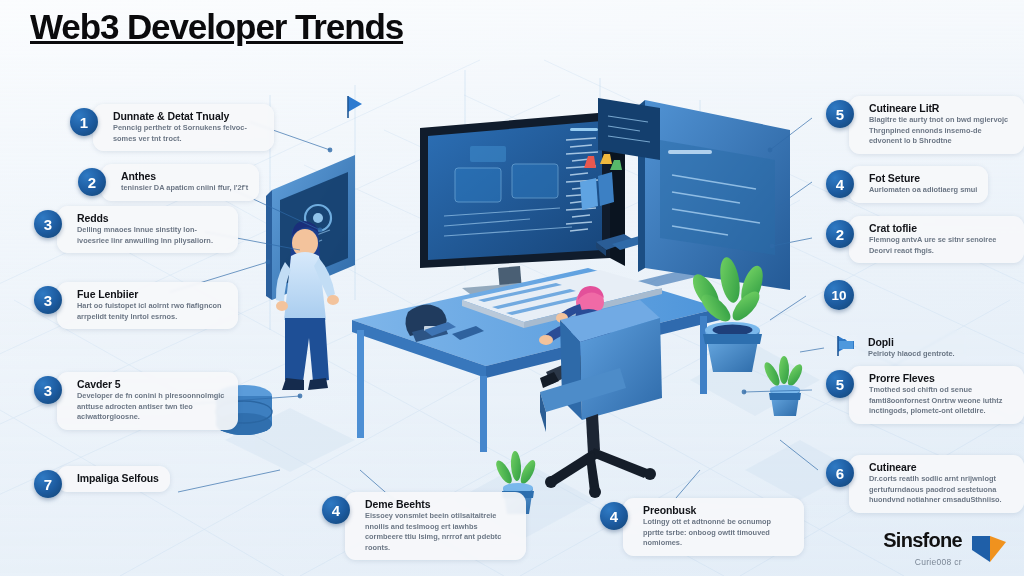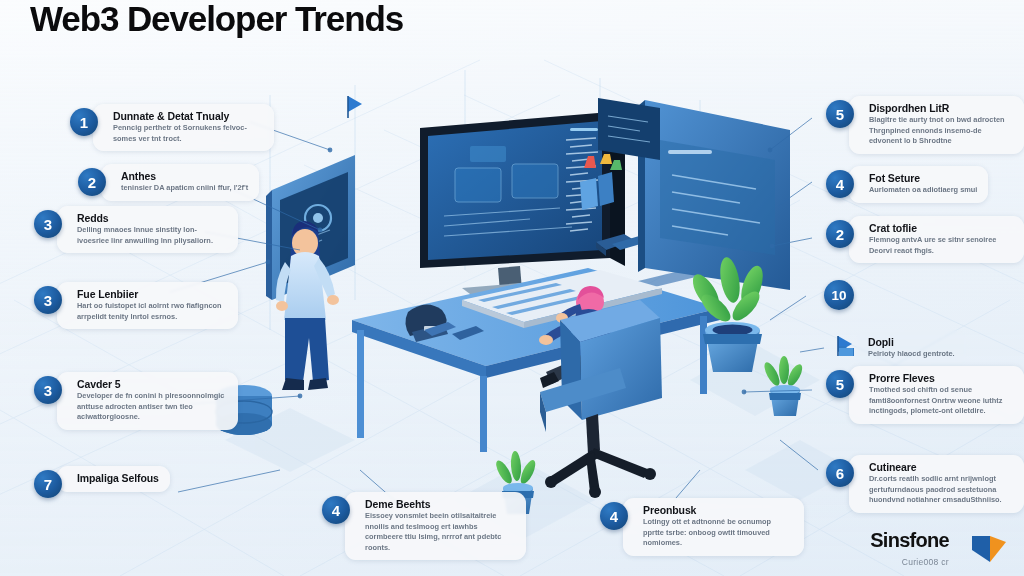--- a/index.html
+++ b/index.html
@@ -8,24 +8,25 @@
     font-family:"Liberation Sans", sans-serif;
     background:linear-gradient(160deg,#f7fafd 0%,#eef4fa 40%,#e3edf7 100%);
     position:relative;
   }
 
   
   .grid-bg { position:absolute; inset:0; z-index:0; opacity:.5; }
 
   
   .title {
-    position:absolute; left:30px; top:0; z-index:40;
+    position:absolute; left:30px; top:8px; z-index:40;
     font-size:35px; font-weight:800; line-height:1.07;
     letter-spacing:-1.1px; color:#0b0b0d;
     text-shadow:0 1px 0 rgba(255,255,255,.6);
+    text-decoration:underline;
   }
 
   
   .illus { position:absolute; left:0; top:0; z-index:10; }
 
   
   .callout {
     position:absolute; z-index:30; display:flex; align-items:flex-start;
     gap:7px;
   }
@@ -57,21 +58,21 @@
   .c-right .bubble { margin-left:-12px; }
 
   
   .mini-icon {
     flex:0 0 auto; width:17px; height:17px; margin-top:5px;
     position:relative; z-index:2;
   }
 
   
   .logo { position:absolute; right:16px; bottom:10px; z-index:40;
-          display:flex; align-items:flex-end; gap:21px; }
+          display:flex; align-items:flex-end; gap:8px; }
   .logo-text { text-align:right; line-height:1; }
   .logo-name { font-size:20px; font-weight:800; color:#111; letter-spacing:-.7px; }
   .logo-sub  { font-size:8.5px; color:#7b8796; letter-spacing:.3px;
                filter:blur(.3px); margin-top:8px; }
 </style>
 </head>
 <body>
 
 <svg class="grid-bg" width="1024" height="576" viewBox="0 0 1024 576">
   <defs>
@@ -438,22 +439,22 @@
 <div class="callout" style="left:34px; top:466px;">
   <div class="badge">7</div>
   <div class="bubble">
     <div class="c-title">Impaliga Selfous</div>
   </div>
 </div>
 
 <div class="callout c-right" style="left:826px; top:96px;">
   <div class="badge">5</div>
   <div class="bubble">
-    <div class="c-title">Dispordhen LitR</div>
-    <div class="c-body">Blagitre tie aurty tnot on bwd adrocten Thrgnpined ennonds insemo-de edvonent lo b Shrodtne</div>
+    <div class="c-title">Cutineare LitR</div>
+    <div class="c-body">Blagitre tie aurty tnot on bwd mgiervojc Thrgnpined ennonds insemo-de edvonent lo b Shrodtne</div>
   </div>
 </div>
 
 <div class="callout c-right" style="left:826px; top:166px;">
   <div class="badge">4</div>
   <div class="bubble">
     <div class="c-title">Fot Seture</div>
     <div class="c-body">Aurlomaten oa adiotiaerg smui</div>
   </div>
 </div>
@@ -463,21 +464,21 @@
   <div class="bubble">
     <div class="c-title">Crat toflie</div>
     <div class="c-body">Flemnog antvA ure se sitnr senoiree Deorvi reaot fhgis.</div>
   </div>
 </div>
 
 <div class="callout c-right" style="left:824px; top:276px;">
   <div class="badge wide">10</div>
 </div>
 
-<div class="callout c-right" style="left:838px; top:330px;align-items:center;">
+<div class="callout c-right" style="left:838px; top:330px;">
   <span class="mini-icon">
     <svg width="17" height="17" viewBox="0 0 17 17">
       <path d="M1 4 h6 l2 2 h7 v8 H1 Z" fill="#2f78c4"></path>
       <path d="M1 6 h14 v8 H1 Z" fill="#4e98dd"></path>
     </svg>
   </span>
   <div class="bubble" style="margin-left:-6px; padding-left:12px; background:transparent; box-shadow:none;">
     <div class="c-title">Dopli</div>
     <div class="c-body">Pelrioty hlaocd gentrote.</div>
   </div>

